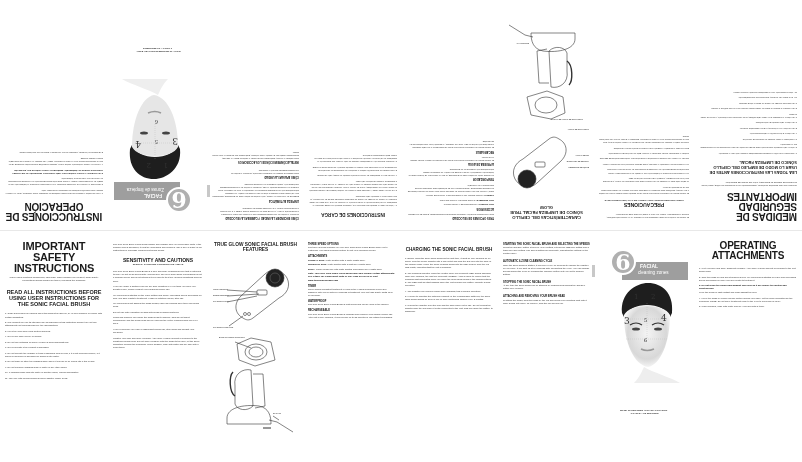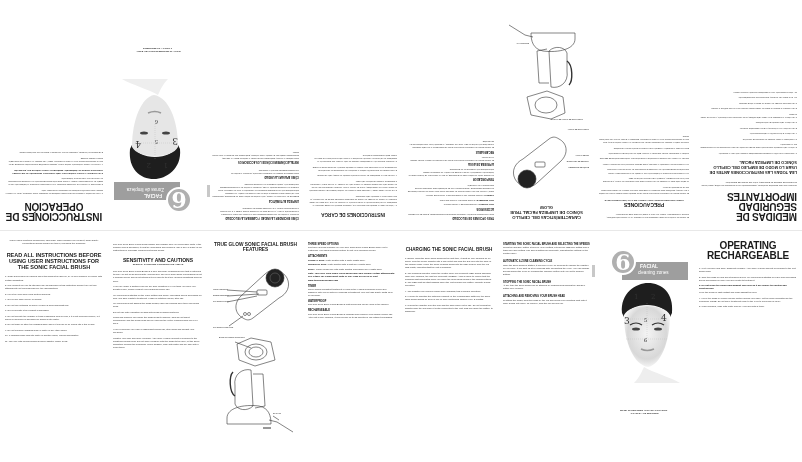--- a/index.html
+++ b/index.html
@@ -37,20 +37,21 @@
   .note { position: absolute; left: 0; right: 0; top: 172px; text-align: center; font-weight: 700; font-size: 2.4px; line-height: 3.4px; color: #222; }
   .seam { position: absolute; left: 0; top: 230px; width: 802px; height: 1px; background: #e8e8e8; }
   .tab-mark { position: absolute; width: 3px; height: 12px; background: #c8c8c8; }
 </style>
 </head>
 <body>
 
 <div class="half bottom">
 
   <section class="panel p1">
+    <div class="h-big">IMPORTANT SAFETY INSTRUCTIONS</div>
     <div class="small center">When using electrical appliances, especially when children are present, basic safety precautions should always be taken, including the following:</div>
     <div class="h-mid">READ ALL INSTRUCTIONS BEFORE USING USER INSTRUCTIONS FOR THE SONIC FACIAL BRUSH</div>
     <div class="list">
       <p>1. Close supervision is required when this product is used on, by or near children or people with certain disabilities.</p>
       <p>2. Use product only for its intended use as described in this instruction booklet. Do not use attachments not recommended by the manufacturer.</p>
       <p>3. Keep the cord away from heated surfaces.</p>
       <p>4. Never use while sleepy or drowsy.</p>
       <p>5. Do not use outdoors or where oxygen is being administered.</p>
       <p>6. Never operate if the product is damaged.</p>
       <p>7. Do not operate the charger if it has a damaged cord or plug, if it is not working properly, if it has been dropped or damaged or dropped into water.</p>
@@ -214,21 +215,21 @@
       <span class="zone-num" style="left:44px;top:80px;font-size:5px">5</span>
       <span class="zone-num" style="left:44px;top:100px;font-size:5px">6</span>
       <div class="note">
         <div>NOTE: 10 SECONDS AT EACH LOCATION –</div>
         <div>1 CYCLE = 60 SECONDS</div>
       </div>
     </div>
   </section>
 
   <section class="panel p8">
-    <div class="h-big" style="font-size:10px;line-height:10px">OPERATING RECHARGEABLE</div>
+    <div class="h-big" style="font-size:10px;line-height:10px">OPERATING ATTACHMENTS</div>
     <div class="para" style="margin-top:6px">
       <p>1. Wet your face and apply sufficient cleanser. Also apply a small amount of cleanser to the wet brush head.</p>
       <p>2. Turn the brush on and select desired speed. We recommend starting on LOW and increasing speed depending on how your skin reacts to treatment.</p>
       <p class="b" style="margin-bottom:1px">3. Do not press the brush hard against your skin as it will reduce the motion and effectiveness.</p>
       <p>Keep the brush in light contact and flush against the skin.</p>
       <p>4. Move the brush in a slow circular motion around your face. Let the sonic oscillation do the cleansing. NOTE: Do not apply treatment close to the eyes to avoid risk of injury.</p>
       <p>5. When finished, rinse with water and dry your skin with a towel.</p>
     </div>
   </section>
 </div>

